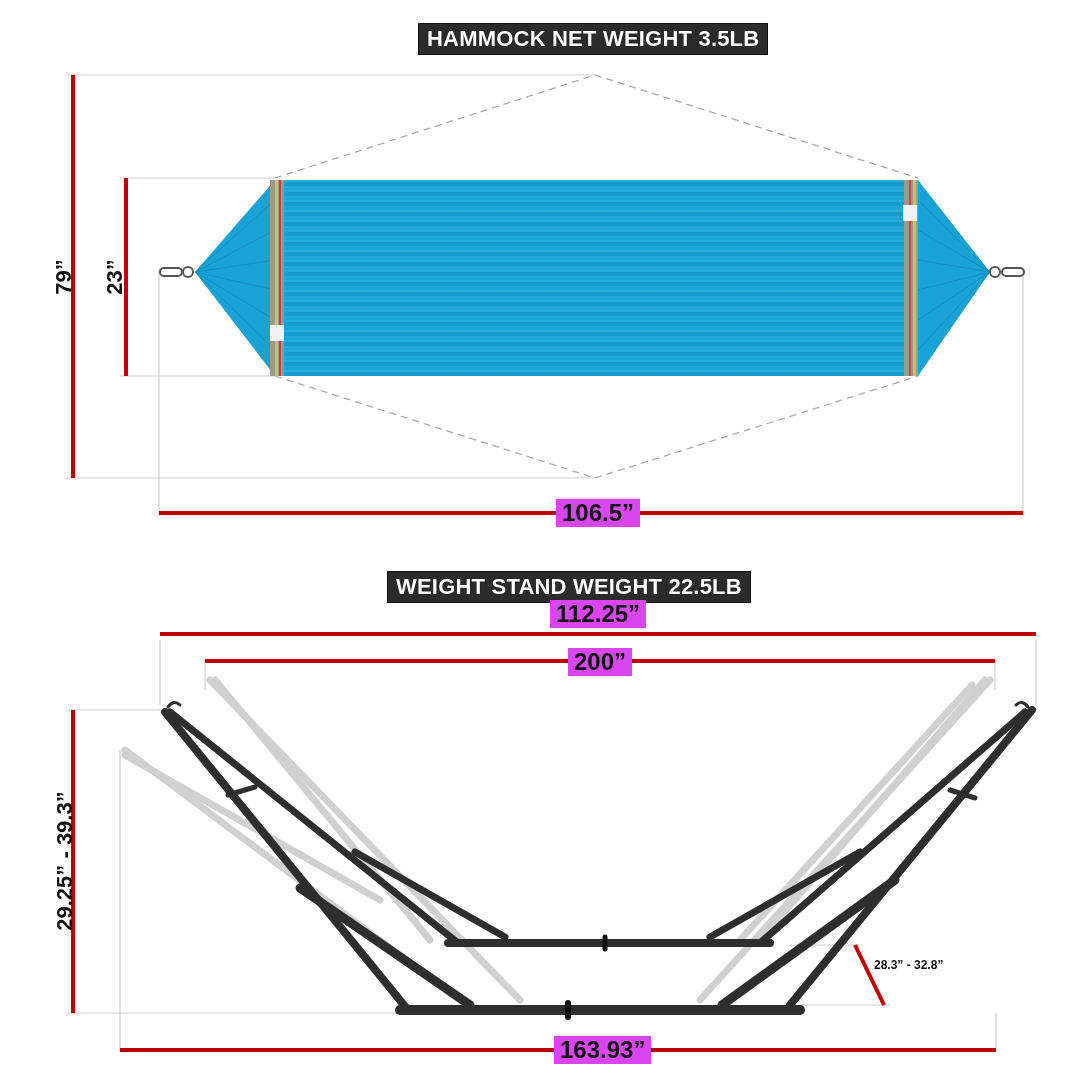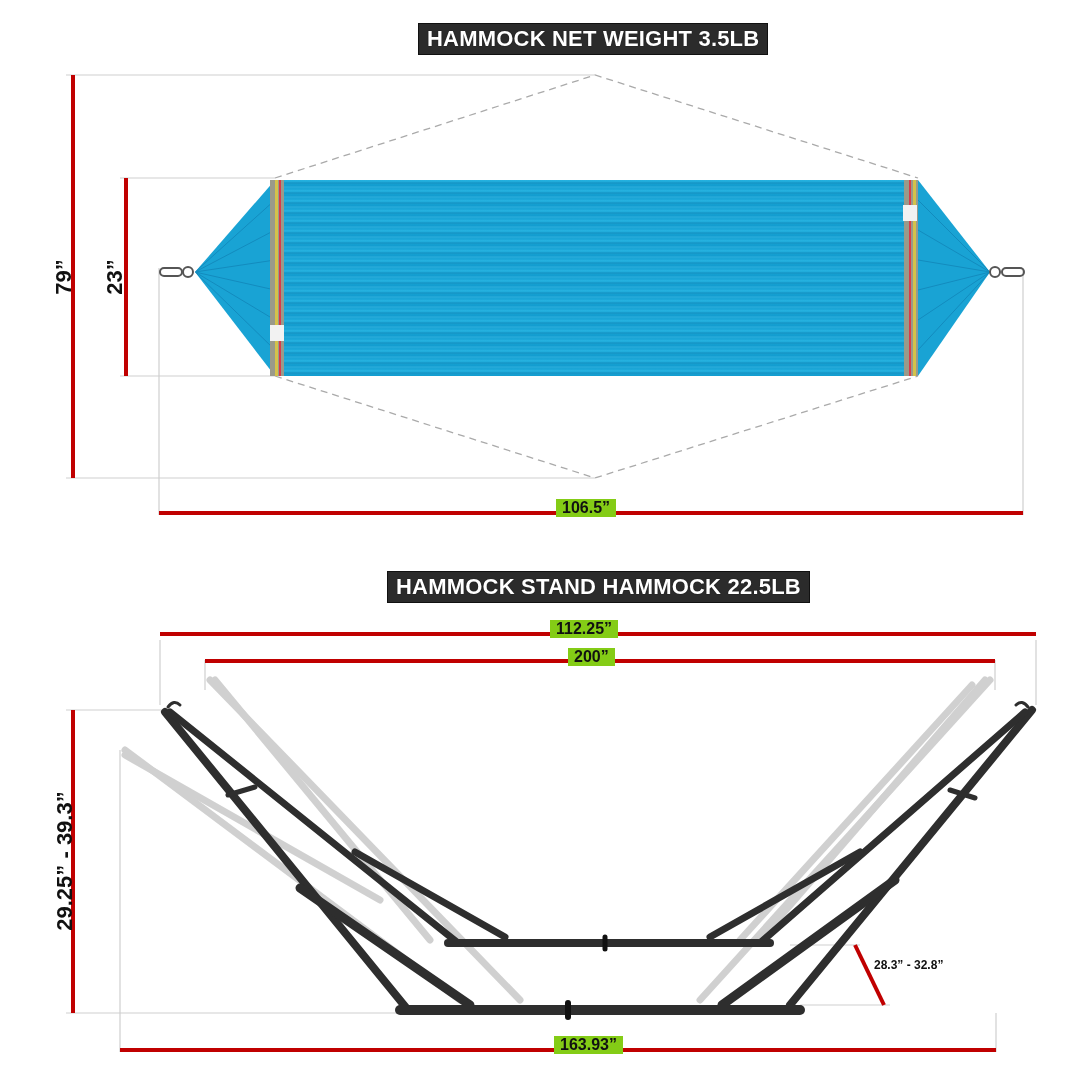--- a/index.html
+++ b/index.html
@@ -2,22 +2,22 @@
 <html><head>
 <meta charset="utf-8">
 <style>
   html, body { margin: 0; padding: 0; background: #ffffff; }
   body { width: 1080px; height: 1080px; position: relative; overflow: hidden;
          font-family: "Liberation Sans", "DejaVu Sans", sans-serif; }
   .banner { position: absolute; background: #2b2b2b; color: #ffffff; font-weight: bold;
             font-size: 22px; letter-spacing: 0.2px; padding: 3px 8px; line-height: 24px;
             border: 1px solid #111; white-space: nowrap; }
   .banner span { text-shadow: 0 0 1px #000; }
-  .label { position: absolute; font-weight: bold; color: #111; font-size: 16px; white-space: nowrap;
-           background: #84cc16; padding: 0 6px; }
+  .label { position: absolute; font-weight: bold; color: #111; font-size: 24px; white-space: nowrap;
+           background: #d946ef; padding: 0 6px; }
   .vlabel { position: absolute; font-weight: bold; color: #111; font-size: 22px; white-space: nowrap;
             transform-origin: center center; transform: rotate(-90deg); }
   svg.diagram { position: absolute; left: 0; top: 0; }
 </style>
 </head>
 <body>
 
 <svg class="diagram" width="1080" height="1080" viewBox="0 0 1080 1080">
 
   <g stroke="#cfcfcf" stroke-width="1.2" fill="none">
@@ -143,20 +143,20 @@
 
 <div class="banner" style="left:412px; top:23px;margin-left:6px;">
   <span>HAMMOCK NET WEIGHT 3.5LB</span>
 </div>
 
 <div class="vlabel" style="left:44px; top:264px; width:40px; text-align:center;">79”</div>
 <div class="vlabel" style="left:95px; top:264px; width:40px; text-align:center;">23”</div>
 <div class="label" style="left:556px; top:499px;">106.5”</div>
 
 <div class="banner" style="left:387px; top:571px;">
-  <span>HAMMOCK STAND HAMMOCK 22.5LB</span>
+  <span>WEIGHT STAND WEIGHT 22.5LB</span>
 </div>
 
-<div class="label" style="left:550px; top:620px;">112.25”</div>
+<div class="label" style="left:550px; top:600px;">112.25”</div>
 <div class="label" style="left:568px; top:648px;">200”</div>
 <div class="vlabel" style="left:-20px; top:848px; width:170px; text-align:center;">29.25” - 39.3”</div>
 <div class="label" style="left:868px; top:958px; background:transparent; font-size:12px;">28.3” - 32.8”</div>
 <div class="label" style="left:554px; top:1036px;">163.93”</div>
 
 </body></html>

